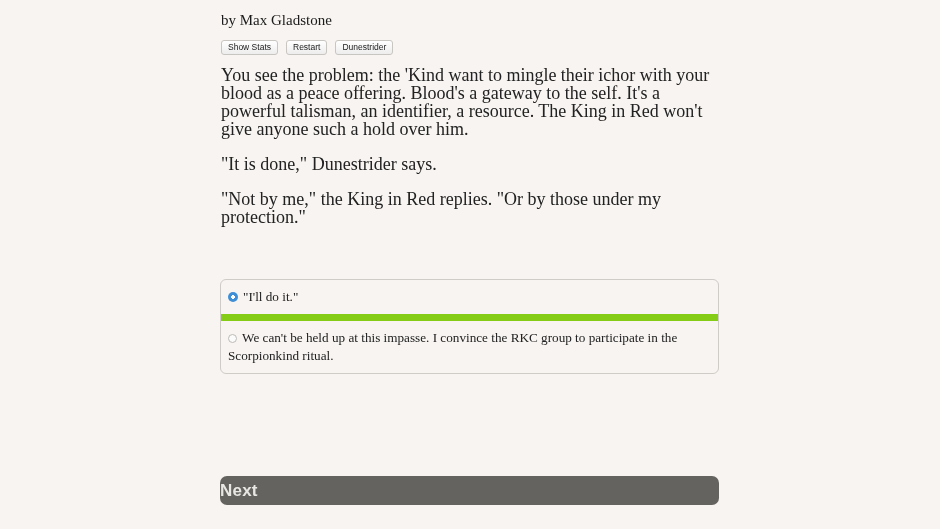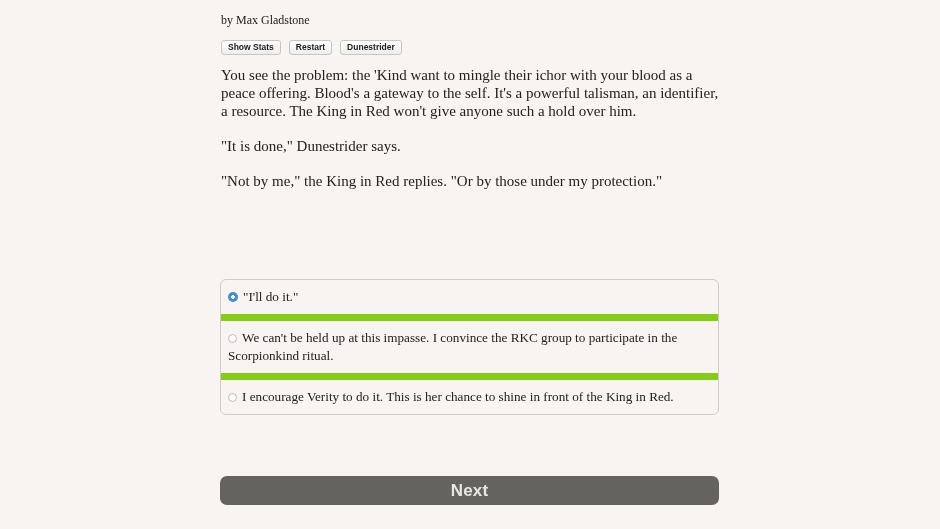--- a/index.html
+++ b/index.html
@@ -18,21 +18,21 @@
     .page {
       position: absolute;
       left: 220px;
       top: 0;
       width: 500px;
     }
     .byline {
       position: absolute;
       top: 10px;
       left: 1px;
-      font-size: 12px;
+      font-size: 15px;
       line-height: 20px;
       color: #1b1b1b;
     }
     .toolbar {
       position: absolute;
       top: 40px;
       left: 1px;
       display: flex;
       gap: 8px;
     }
@@ -41,28 +41,27 @@
       font-size: 8.5px;
       line-height: 11px;
       color: #222;
       background: linear-gradient(#ffffff, #ededed);
       border: 1px solid #c9c6c2;
       border-radius: 3px;
       padding: 1px 6px 1px 6px;
       height: 11px;
       white-space: nowrap;
       cursor: pointer;
-      font-weight: bold;
     }
     .passage {
       position: absolute;
       top: 66px;
       left: 1px;
       width: 500px;
-      font-size: 15px;
+      font-size: 18px;
       line-height: 18px;
       color: #222;
     }
     .passage p {
       margin: 0 0 17px 0;
     }
     .choices {
       position: absolute;
       top: 279px;
       left: 0;
@@ -107,21 +106,20 @@
       left: 0;
       width: 499px;
       height: 29px;
       border-radius: 7px;
       background: #656360;
       color: #e9e7e4;
       font-family: "Liberation Sans", "DejaVu Sans", sans-serif;
       font-weight: bold;
       font-size: 17px;
       line-height: 29px;
-      text-align: center;
       cursor: pointer;
       letter-spacing: 0.2px;
     }
   </style>
 </head>
 <body>
 
 <div class="page">
 
   <div class="byline">by Max Gladstone</div>
@@ -138,20 +136,17 @@
     <p>"Not by me," the King in Red replies. "Or by those under my protection."</p>
   </div>
 
   <div class="choices">
     <div class="choice">
       <span class="radio checked"></span><span>"I'll do it."</span>
     </div>
     <div class="choice">
       <span class="radio"></span><span>We can't be held up at this impasse. I convince the RKC group to participate in the Scorpionkind ritual.</span>
     </div>
-    <div class="choice">
-      <span class="radio"></span><span>I encourage Verity to do it. This is her chance to shine in front of the King in Red.</span>
-    </div>
   </div>
 
   <div class="next-btn">Next</div>
 
 </div>
 
 </body></html>

